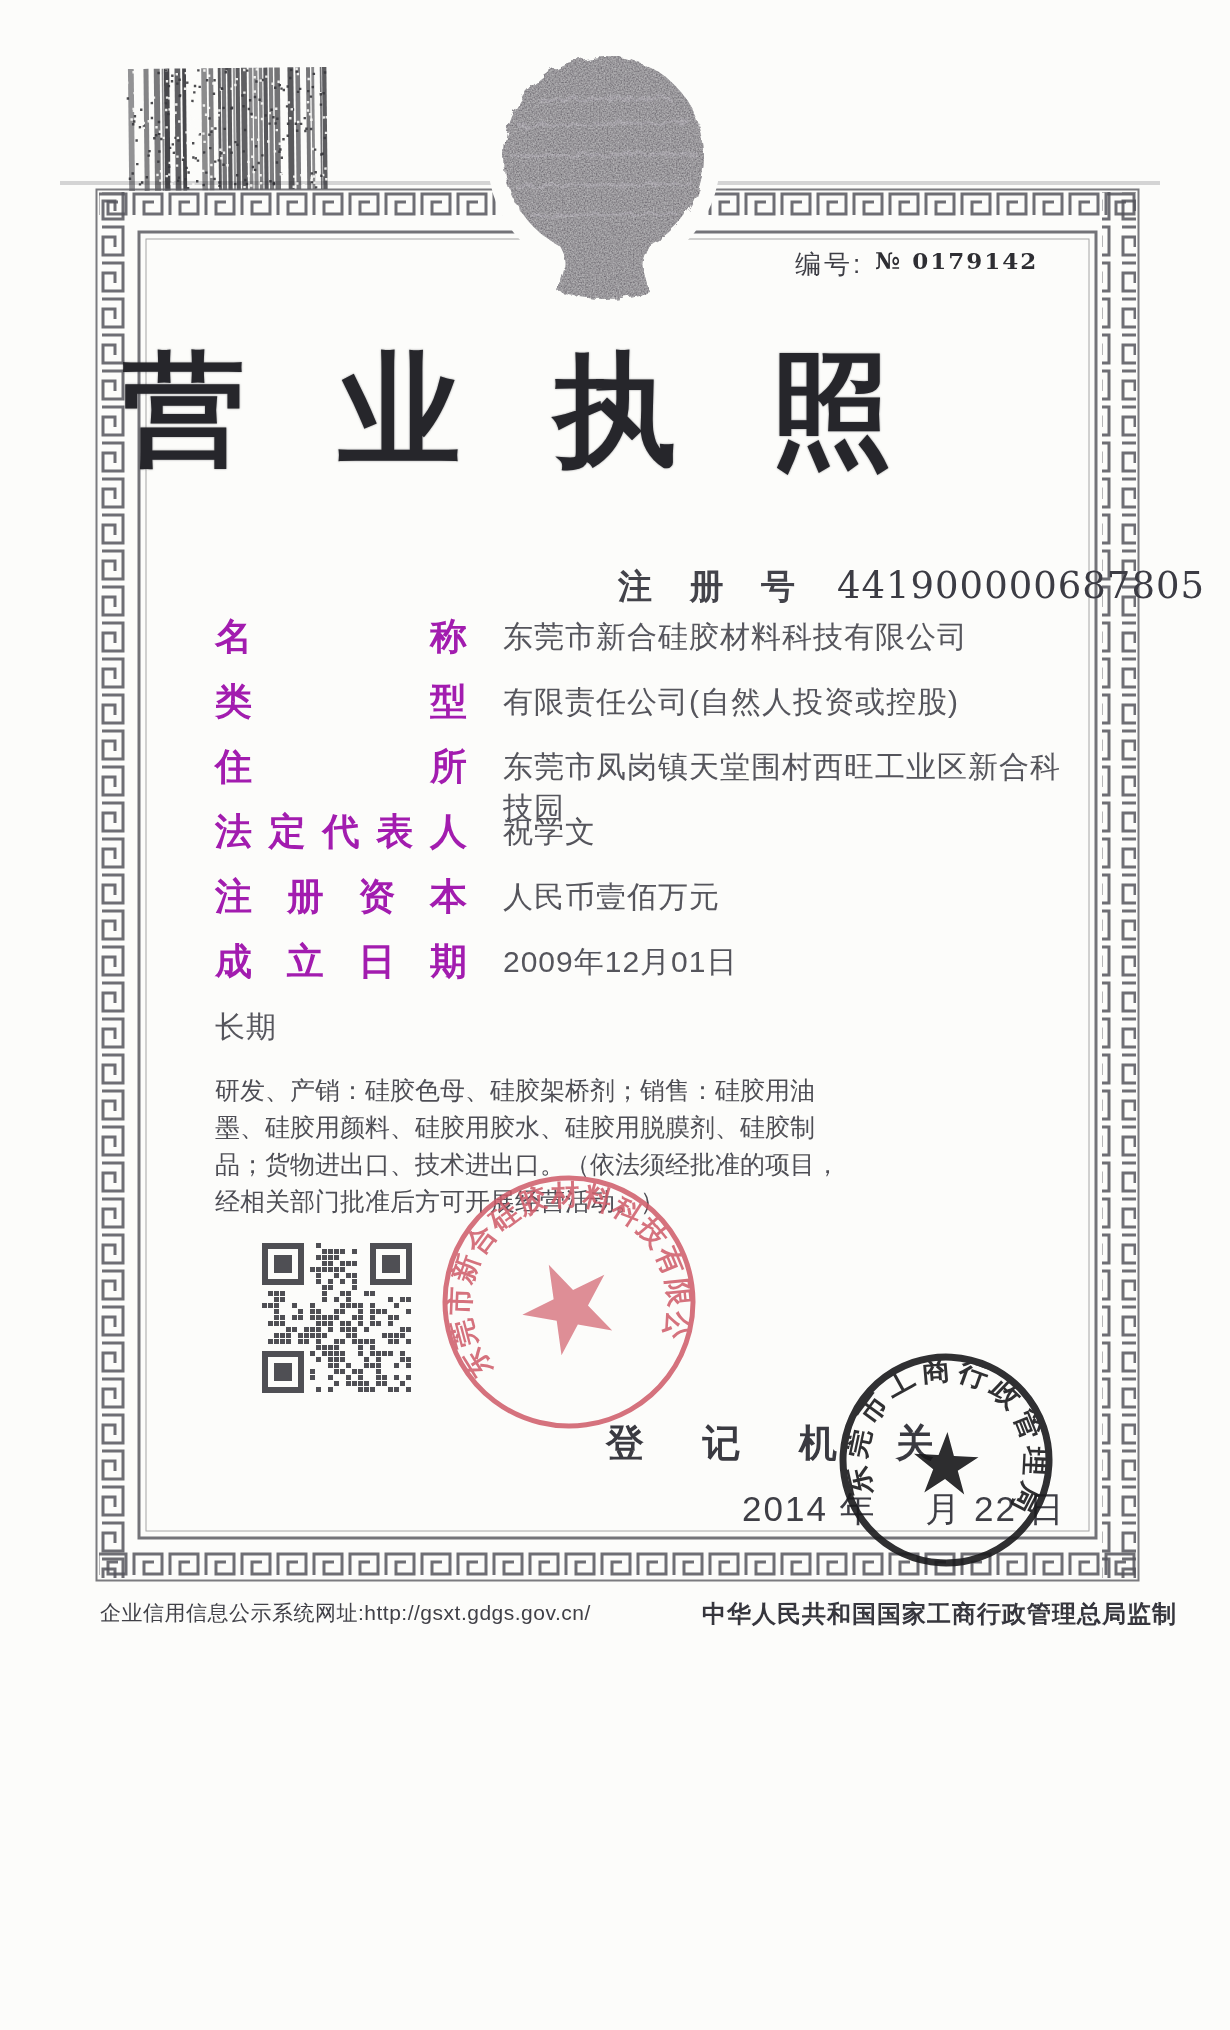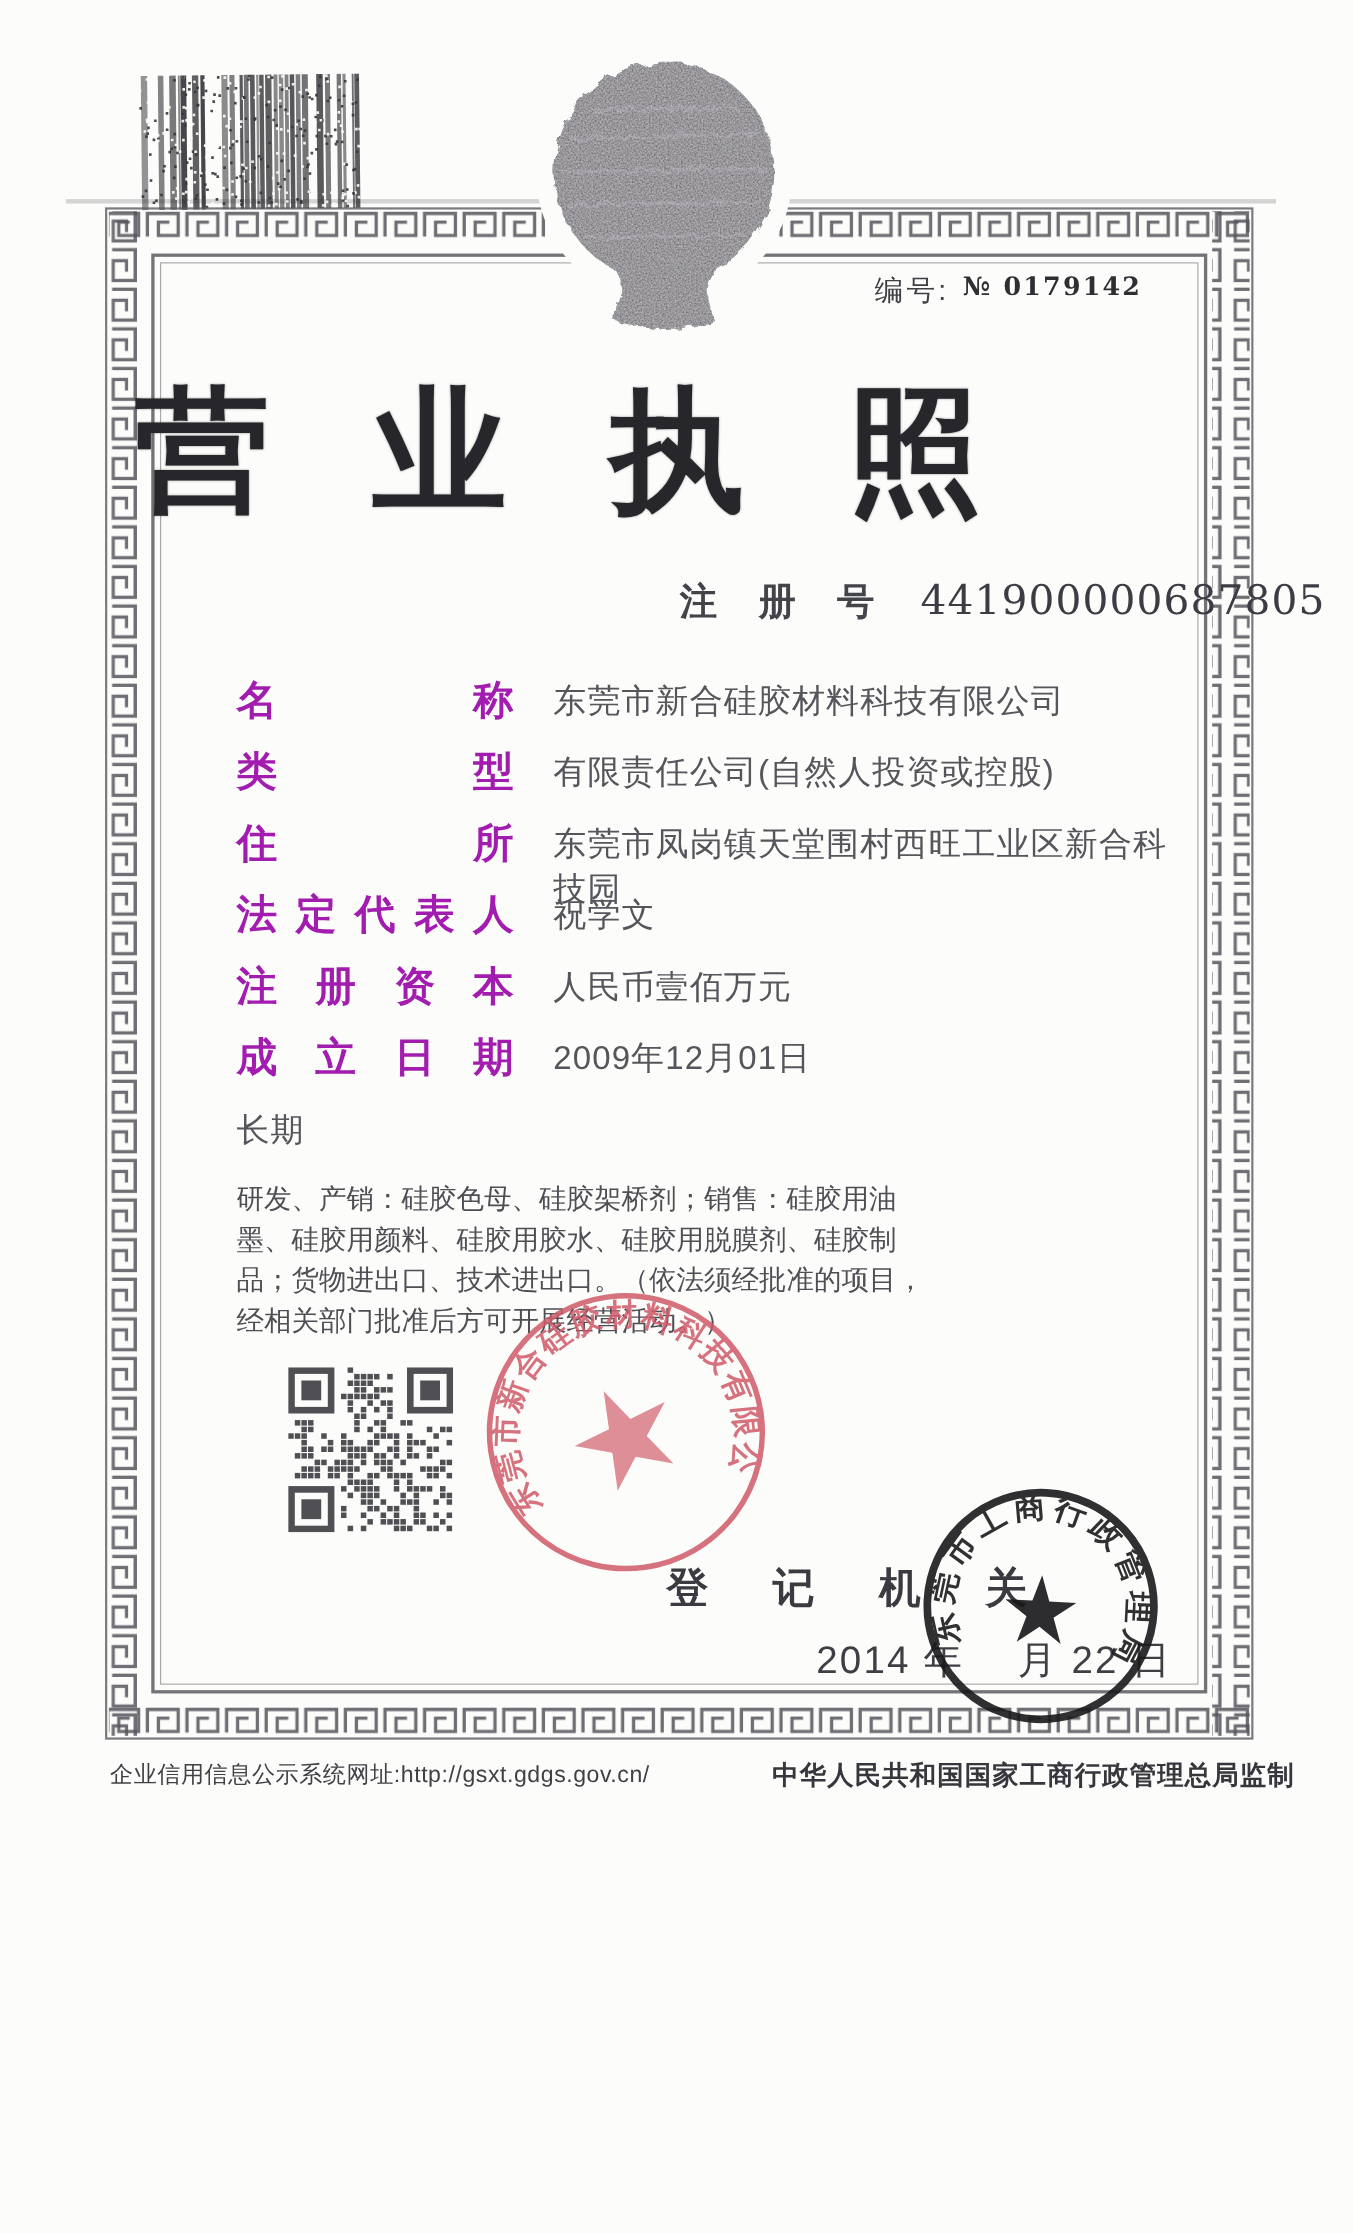--- a/index.html
+++ b/index.html
@@ -17,21 +17,21 @@
   .frame{left:95px; top:188px; width:1045px; height:1394px; z-index:1;}
   .scanline{left:60px; top:181px; width:1100px; height:4px; background:#b9b9bb; opacity:.6; z-index:0;}
   
   .serial{left:782px; top:247px; width:300px; display:flex; align-items:flex-start; gap:12px; z-index:4;margin-left:13px;}
   .serial .lbl{font-size:26px; color:#3e3e45; letter-spacing:3px;}
   .serial .num{font-family:"DejaVu Serif","Liberation Serif",serif; font-weight:bold; font-size:23px; color:#2e2e33; letter-spacing:2px;}
   .title{left:0; top:330px; width:1045px; text-align:center; font-size:122px; font-weight:900;
          letter-spacing:30px; color:#26262b; z-index:4; text-shadow:0 0 2px rgba(40,40,45,.55);}
   .regno{left:618px; top:524px; display:flex; align-items:baseline; gap:28px; z-index:4;}
   .regno .lbl{font-size:34px; font-weight:600; letter-spacing:14px; color:#43434a;}
-  .regno .num{font-family:"DejaVu Serif","Liberation Serif",serif; font-size:37px; color:#3c3c44; letter-spacing:1px;}
+  .regno .num{font-family:"DejaVu Serif","Liberation Serif",serif; font-size:37px; color:#3c3c44; letter-spacing:1px;margin-top:40px;}
   .fields{left:215px; top:612px; width:860px; z-index:4;}
   .field-row{display:flex; align-items:flex-start; height:65px;}
   .field-row.tall{height:auto;}
   .f-label{width:252px; min-width:252px; font-size:37px; font-weight:700; color:#a21caf;
            text-align:justify; text-align-last:justify; margin-right:36px; letter-spacing:0;}
   .f-value{font-size:30px; color:#55555c; padding-top:5px; letter-spacing:1px;}
   .f-value.scope{font-size:25px; line-height:37px; width:648px; letter-spacing:0; color:#4e4e55;}
   .registry{left:606px; top:1418px; font-size:38px; font-weight:600; letter-spacing:24px; color:#3a3a41; z-index:3;}
   .dateline{left:742px; top:1486px; font-size:35px; color:#3e3e45; white-space:pre; z-index:3; letter-spacing:2px;}
   .footer-left{left:100px; top:1599px; font-size:21px; color:#404047; letter-spacing:.5px; z-index:4;}

